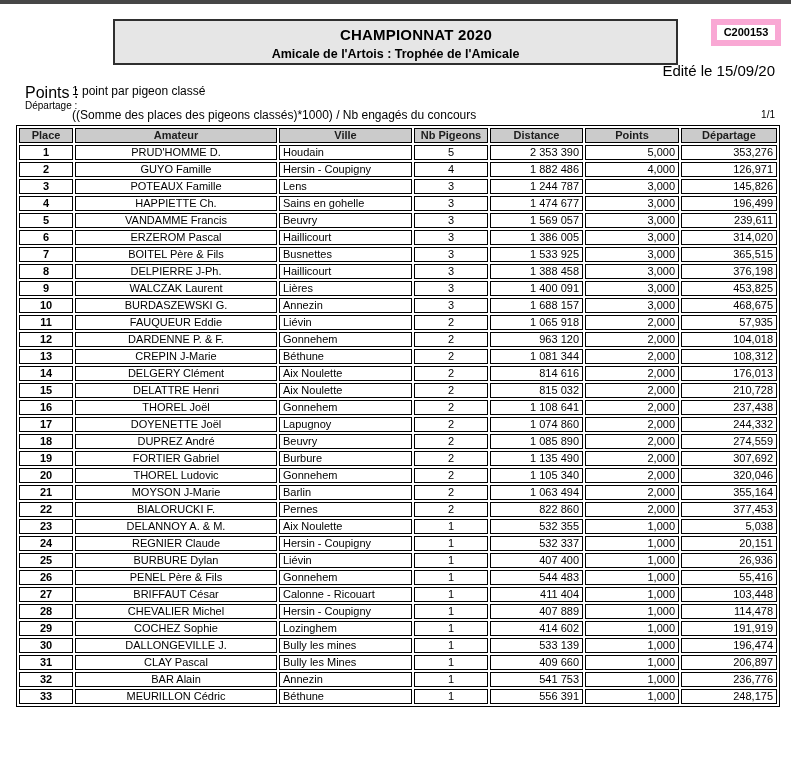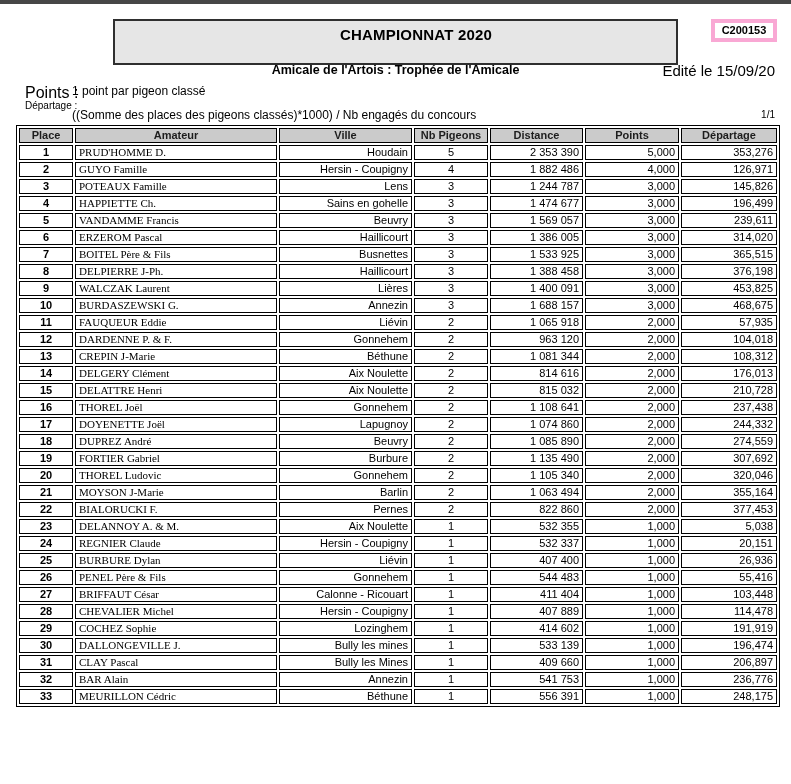--- a/index.html
+++ b/index.html
@@ -7,25 +7,25 @@
     position:relative; width:791px; height:784px; background:#ffffff;
     font-family:"Liberation Sans", sans-serif; color:#000; overflow:hidden;
   }
   .top-strip { position:absolute; left:0; top:0; width:791px; height:4px; background:#464646; }
 
   .title-box {
     position:absolute; left:113px; top:19px; width:561px; height:42px;
     background:#e6e6e6; border:2px solid #2f2f2f; text-align:center;
   }
   .title-main { font-size:15px; font-weight:bold; margin-top:5px; letter-spacing:0.2px;margin-left:41px; }
-  .title-sub  { font-size:12.5px; font-weight:bold; margin-top:20px; }
+  .title-sub  { font-size:12.5px; font-weight:bold; margin-top:4px; }
 
   .code-box {
     position:absolute; left:711px; top:19px; width:58px; height:15px;
-    border:4px solid #f9a8d4; background:#ffffff; font-size:11px; font-weight:bold;
+    border:6px solid #f9a8d4; background:#ffffff; font-size:11px; font-weight:bold;
     text-align:center; line-height:15px;
   }
   .edited { position:absolute; top:50px; right:16px; font-size:15px;margin-top:12px; }
 
   .meta-points-label    { position:absolute; left:25px; top:84px;  font-size:16px; }
   .meta-points-value    { position:absolute; left:72px; top:84px;  font-size:12px; }
   .meta-departage-label { position:absolute; left:25px; top:100px; font-size:10px; }
   .meta-departage-value { position:absolute; left:72px; top:108px; font-size:12px; }
   .page-num { position:absolute; top:109px; right:16px; font-size:10px; }
 
@@ -34,22 +34,22 @@
     border-collapse:separate; border-spacing:2px; border:1px solid #000;
     table-layout:fixed; background:#ffffff;
   }
   .results th, .results td {
     border:1px solid #000; box-sizing:border-box;
     font-size:11px; height:15px; line-height:13px; padding:0 3px;
     overflow:hidden; white-space:nowrap;
   }
   .results th { background:#cbcbcb; font-weight:bold; text-align:center; color:#1d1d1d;margin-left:28px; }
   td.c-place  { text-align:center; font-weight:bold; }
-  td.c-amateur{ text-align:left;font-family:Liberation Serif, serif; }
-  td.c-ville  { text-align:right; }
+  td.c-amateur{ text-align:center; }
+  td.c-ville  { text-align:left; }
   td.c-nb     { text-align:center; }
   td.c-distance, td.c-points, td.c-departage { text-align:right; }
 </style>
 </head>
 <body>
 
 <div class="page">
   <div class="top-strip"></div>
 
   <div class="title-box">

